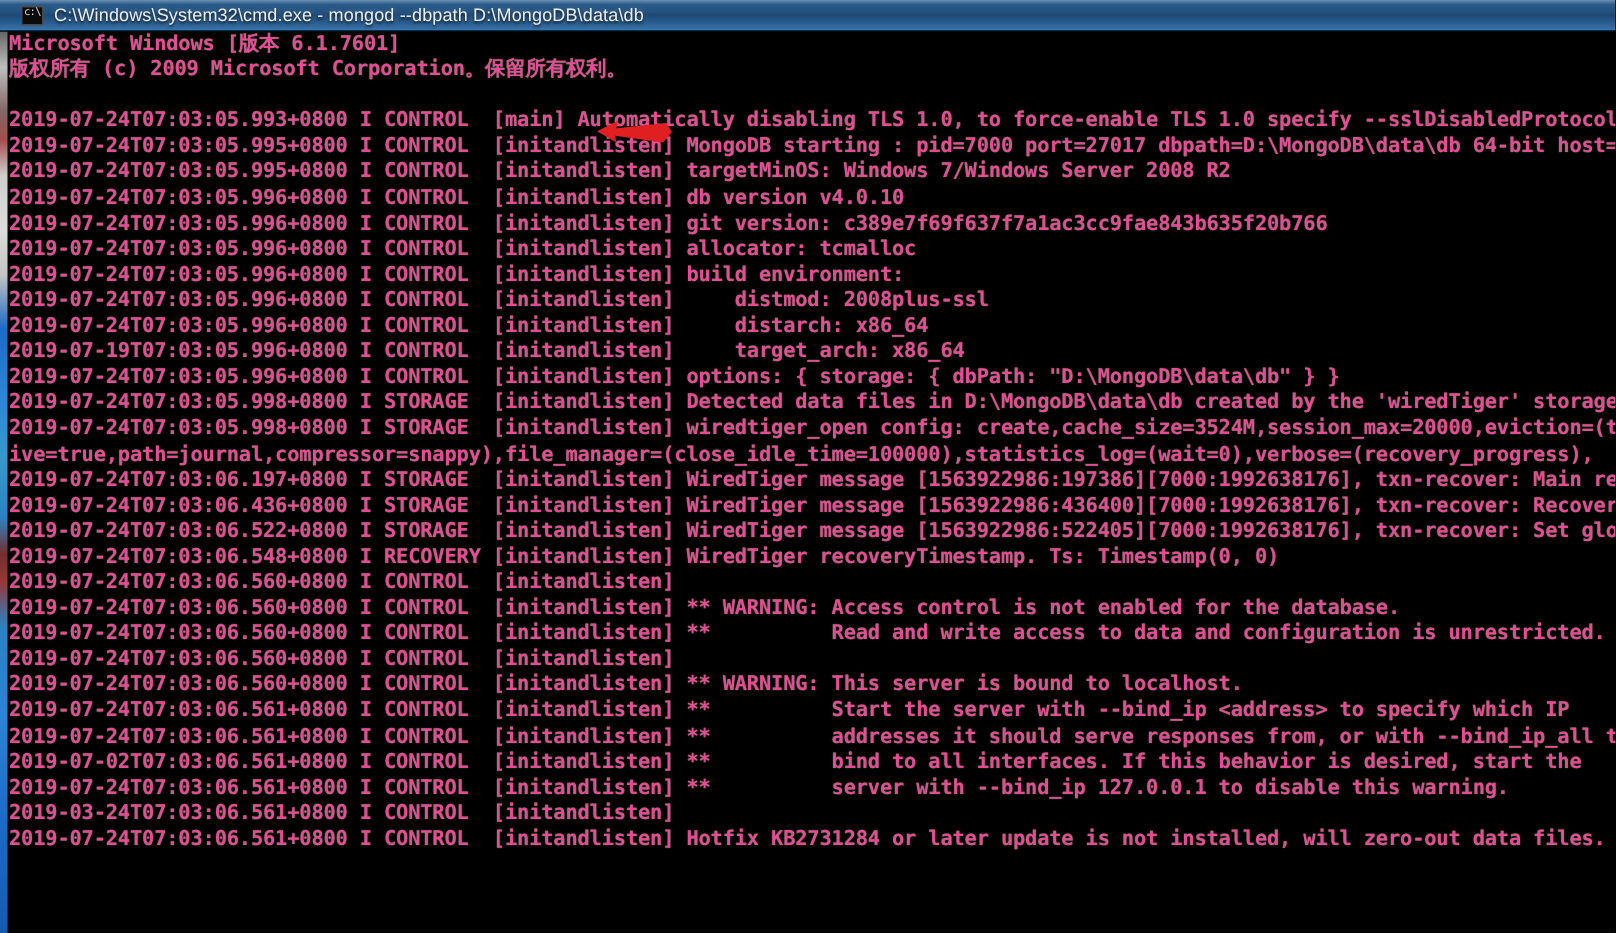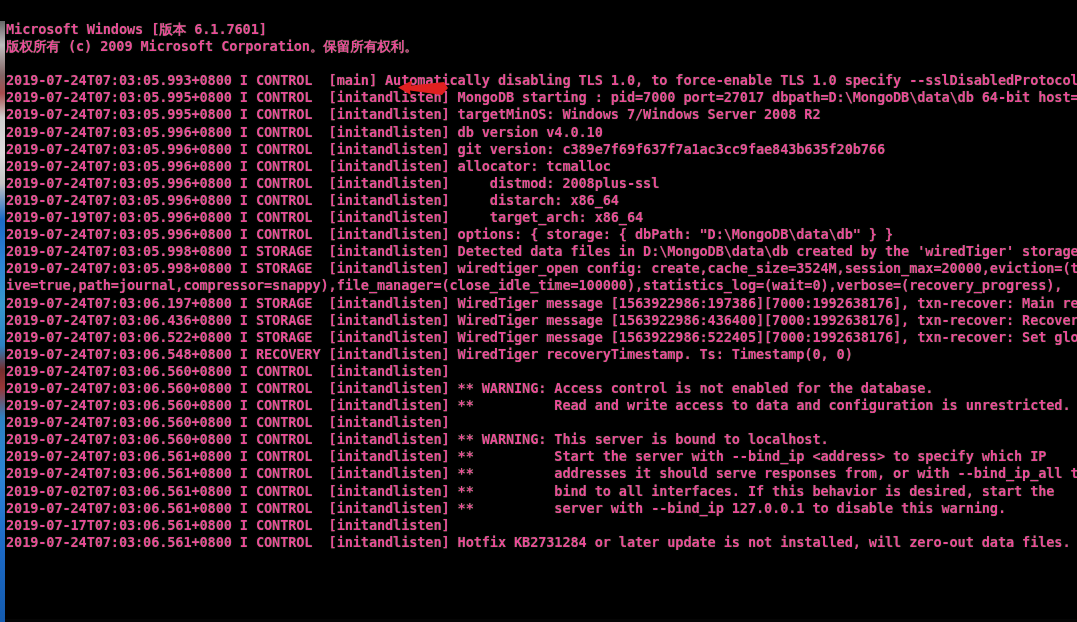--- a/index.html
+++ b/index.html
@@ -164,54 +164,59 @@
     width: 1077px;
     height: 3px;
     background: rgba(255,255,255,0.02);
   }
 </style>
 </head>
 <body>
 
 <div class="window">
 
+  <div class="titlebar">
+    <div class="title-icon"></div>
+    <div class="title-text">C:\Windows\System32\cmd.exe - mongod  --dbpath D:\MongoDB\data\db</div>
+  </div>
 
   <div class="console">
     <div class="edge-strip"></div>
     <div class="lines" id="console-lines">
         <div class="line">Microsoft Windows [版本 6.1.7601]</div>
         <div class="line">版权所有 (c) 2009 Microsoft Corporation。保留所有权利。</div>
         <div class="line blank"> </div>
         <div class="line">2019-07-24T07:03:05.993+0800 I CONTROL  [main] Automatically disabling TLS 1.0, to force-enable TLS 1.0 specify --sslDisabledProtocols</div>
         <div class="line">2019-07-24T07:03:05.995+0800 I CONTROL  [initandlisten] MongoDB starting : pid=7000 port=27017 dbpath=D:\MongoDB\data\db 64-bit host=</div>
         <div class="line">2019-07-24T07:03:05.995+0800 I CONTROL  [initandlisten] targetMinOS: Windows 7/Windows Server 2008 R2</div>
         <div class="line">2019-07-24T07:03:05.996+0800 I CONTROL  [initandlisten] db version v4.0.10</div>
         <div class="line">2019-07-24T07:03:05.996+0800 I CONTROL  [initandlisten] git version: c389e7f69f637f7a1ac3cc9fae843b635f20b766</div>
         <div class="line">2019-07-24T07:03:05.996+0800 I CONTROL  [initandlisten] allocator: tcmalloc</div>
+        <div class="line">2019-07-24T07:03:05.996+0800 I CONTROL  [initandlisten] build environment:</div>
         <div class="line">2019-07-24T07:03:05.996+0800 I CONTROL  [initandlisten]     distmod: 2008plus-ssl</div>
         <div class="line">2019-07-24T07:03:05.996+0800 I CONTROL  [initandlisten]     distarch: x86_64</div>
         <div class="line">2019-07-19T07:03:05.996+0800 I CONTROL  [initandlisten]     target_arch: x86_64</div>
         <div class="line">2019-07-24T07:03:05.996+0800 I CONTROL  [initandlisten] options: { storage: { dbPath: "D:\MongoDB\data\db" } }</div>
         <div class="line">2019-07-24T07:03:05.998+0800 I STORAGE  [initandlisten] Detected data files in D:\MongoDB\data\db created by the 'wiredTiger' storage </div>
         <div class="line">2019-07-24T07:03:05.998+0800 I STORAGE  [initandlisten] wiredtiger_open config: create,cache_size=3524M,session_max=20000,eviction=(t</div>
         <div class="line">ive=true,path=journal,compressor=snappy),file_manager=(close_idle_time=100000),statistics_log=(wait=0),verbose=(recovery_progress),</div>
         <div class="line">2019-07-24T07:03:06.197+0800 I STORAGE  [initandlisten] WiredTiger message [1563922986:197386][7000:1992638176], txn-recover: Main rec</div>
         <div class="line">2019-07-24T07:03:06.436+0800 I STORAGE  [initandlisten] WiredTiger message [1563922986:436400][7000:1992638176], txn-recover: Recover</div>
         <div class="line">2019-07-24T07:03:06.522+0800 I STORAGE  [initandlisten] WiredTiger message [1563922986:522405][7000:1992638176], txn-recover: Set glob</div>
         <div class="line">2019-07-24T07:03:06.548+0800 I RECOVERY [initandlisten] WiredTiger recoveryTimestamp. Ts: Timestamp(0, 0)</div>
         <div class="line">2019-07-24T07:03:06.560+0800 I CONTROL  [initandlisten]</div>
         <div class="line">2019-07-24T07:03:06.560+0800 I CONTROL  [initandlisten] ** WARNING: Access control is not enabled for the database.</div>
         <div class="line">2019-07-24T07:03:06.560+0800 I CONTROL  [initandlisten] **          Read and write access to data and configuration is unrestricted.</div>
         <div class="line">2019-07-24T07:03:06.560+0800 I CONTROL  [initandlisten]</div>
         <div class="line">2019-07-24T07:03:06.560+0800 I CONTROL  [initandlisten] ** WARNING: This server is bound to localhost.</div>
         <div class="line">2019-07-24T07:03:06.561+0800 I CONTROL  [initandlisten] **          Start the server with --bind_ip &lt;address&gt; to specify which IP</div>
         <div class="line">2019-07-24T07:03:06.561+0800 I CONTROL  [initandlisten] **          addresses it should serve responses from, or with --bind_ip_all t</div>
         <div class="line">2019-07-02T07:03:06.561+0800 I CONTROL  [initandlisten] **          bind to all interfaces. If this behavior is desired, start the</div>
         <div class="line">2019-07-24T07:03:06.561+0800 I CONTROL  [initandlisten] **          server with --bind_ip 127.0.0.1 to disable this warning.</div>
-        <div class="line">2019-07-17T07:03:06.561+0800 I CONTROL  [initandlisten]</div>
+        <div class="line">2019-03-24T07:03:06.561+0800 I CONTROL  [initandlisten]</div>
         <div class="line">2019-07-24T07:03:06.561+0800 I CONTROL  [initandlisten] Hotfix KB2731284 or later update is not installed, will zero-out data files.</div>
       </div>
     <div class="noise"></div>
   </div>
 
   <svg class="arrow" viewBox="0 0 60 18" xmlns="http://www.w3.org/2000/svg">
     <polygon points="0,8.5 14,1.5 13,6.5 46,3 50,9 44,16 12,11.5 13,16" fill="#e02020"></polygon>
   </svg>
 
 </div>

